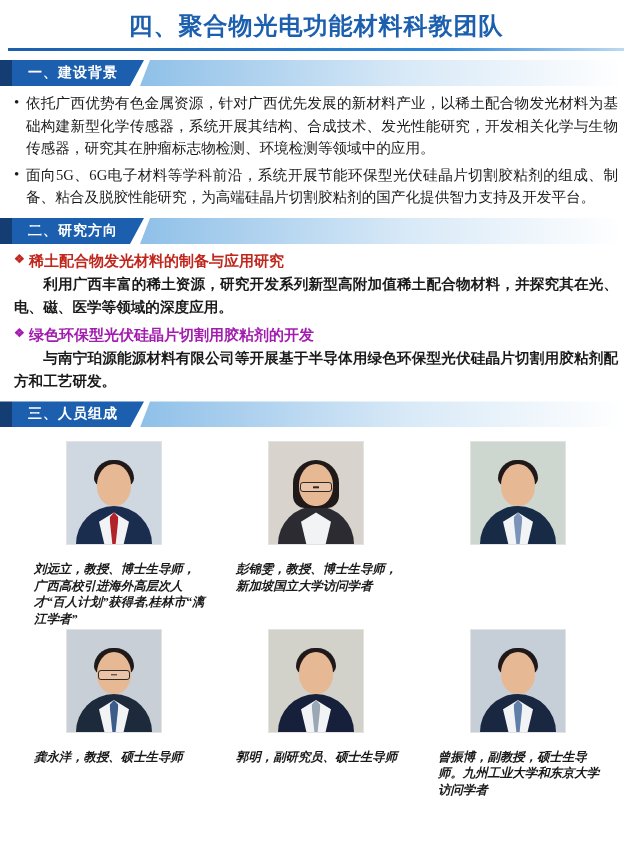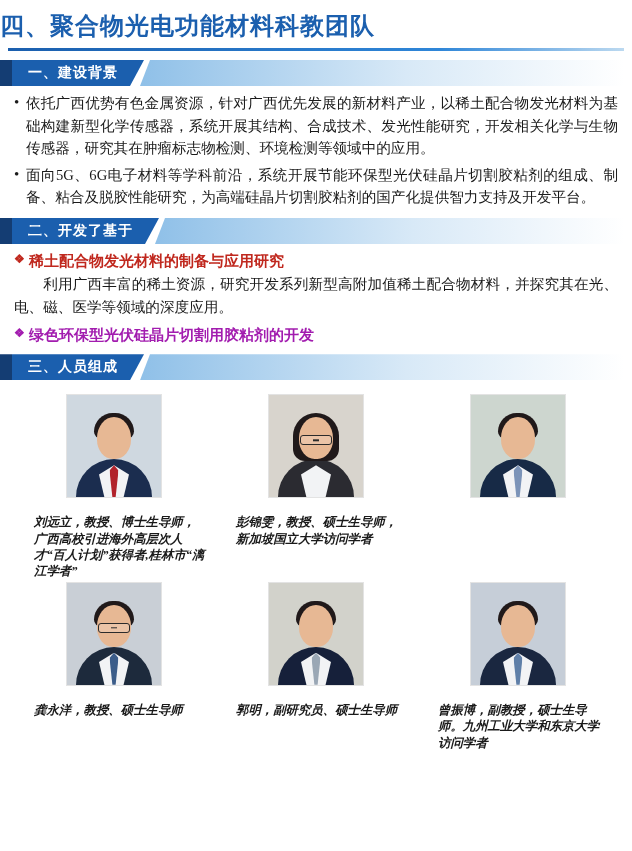--- a/index.html
+++ b/index.html
@@ -9,21 +9,21 @@
     height: 851px;
     background: #ffffff;
     font-family: "Liberation Serif", "DejaVu Serif", serif;
     color: #1a1a1a;
     overflow: hidden;
     position: relative;
   }
 
   
   .main-title {
-    text-align: left;
+    text-align: center;
     font-size: 24px;
     font-weight: bold;
     color: #1b5fae;
     letter-spacing: 1px;
     padding: 10px 0 4px 0;
     font-family: Liberation Mono, monospace;
   }
   .title-rule {
     height: 3px;
     background: linear-gradient(to right, #1b5fae, #2f86d8 70%, #bcd9f0);
@@ -92,21 +92,21 @@
     line-height: 1.55;
     text-align: justify;
   }
   p.bullet:before {
     content: "•";
     position: absolute;
     left: 0;
     top: -1px;
     font-size: 15px;
   }
-  p.indent { text-indent: 2em; }
+  p.indent { text-indent: 2em; font-weight: bold; }
 
   h3.subhead {
     font-size: 15px;
     font-weight: bold;
     color: #c0281e;
     margin: 8px 0 2px 0;
     position: relative;
     padding-left: 15px;
     font-family: "Liberation Serif", serif;
   }
@@ -235,29 +235,30 @@
     <p class="bullet">依托广西优势有色金属资源，针对广西优先发展的新材料产业，以稀土配合物发光材料为基础构建新型化学传感器，系统开展其结构、合成技术、发光性能研究，开发相关化学与生物传感器，研究其在肿瘤标志物检测、环境检测等领域中的应用。</p>
     <p class="bullet">面向5G、6G电子材料等学科前沿，系统开展节能环保型光伏硅晶片切割胶粘剂的组成、制备、粘合及脱胶性能研究，为高端硅晶片切割胶粘剂的国产化提供智力支持及开发平台。</p>
   </div>
 </div>
 
 <div class="section">
   <div class="sec-head">
     <div class="sec-corner"></div>
     <div class="sec-flag">
       <span>二、</span>
-        <span>开发了基于</span>
+        <span>研究方向</span>
     </div>
     <div class="sec-tail"></div>
   </div>
   <div class="body-wrap">
     <h3 class="subhead">稀土配合物发光材料的制备与应用研究</h3>
     <p class="para indent">利用广西丰富的稀土资源，研究开发系列新型高附加值稀土配合物材料，并探究其在光、电、磁、医学等领域的深度应用。</p>
 
     <h3 class="subhead green">绿色环保型光伏硅晶片切割用胶粘剂的开发</h3>
+    <p class="para indent">与南宁珀源能源材料有限公司等开展基于半导体用绿色环保型光伏硅晶片切割用胶粘剂配方和工艺研发。</p>
 
   </div>
 </div>
 
 <div class="section">
   <div class="sec-head">
     <div class="sec-corner"></div>
     <div class="sec-flag">
       <span>三、</span>
         <span>人员组成</span>
@@ -281,21 +282,21 @@
 
     <div class="person">
       <div class="photo">
         <div class="ph-bg" style="background:#d8d4cd"></div>
         <div class="ph-body" style="background:#2b2b31"></div>
         <div class="ph-shirt"></div>
         <div class="ph-hair long"></div>
         <div class="ph-head"></div>
         <div class="ph-glass"></div>
       </div>
-      <div class="person-caption">彭锦雯，教授、硕士生导师，新加坡国立大学访问学者</div>
+      <div class="person-caption">彭锦雯，教授、博士生导师，新加坡国立大学访问学者</div>
     </div>
 
     <div class="person">
       <div class="photo">
         <div class="ph-bg" style="background:#cdd6cf"></div>
         <div class="ph-body" style="background:#172a46"></div>
         <div class="ph-shirt"></div>
         <div class="ph-tie" style="background:#7b93b8"></div>
         <div class="ph-hair"></div>
         <div class="ph-head"></div>

